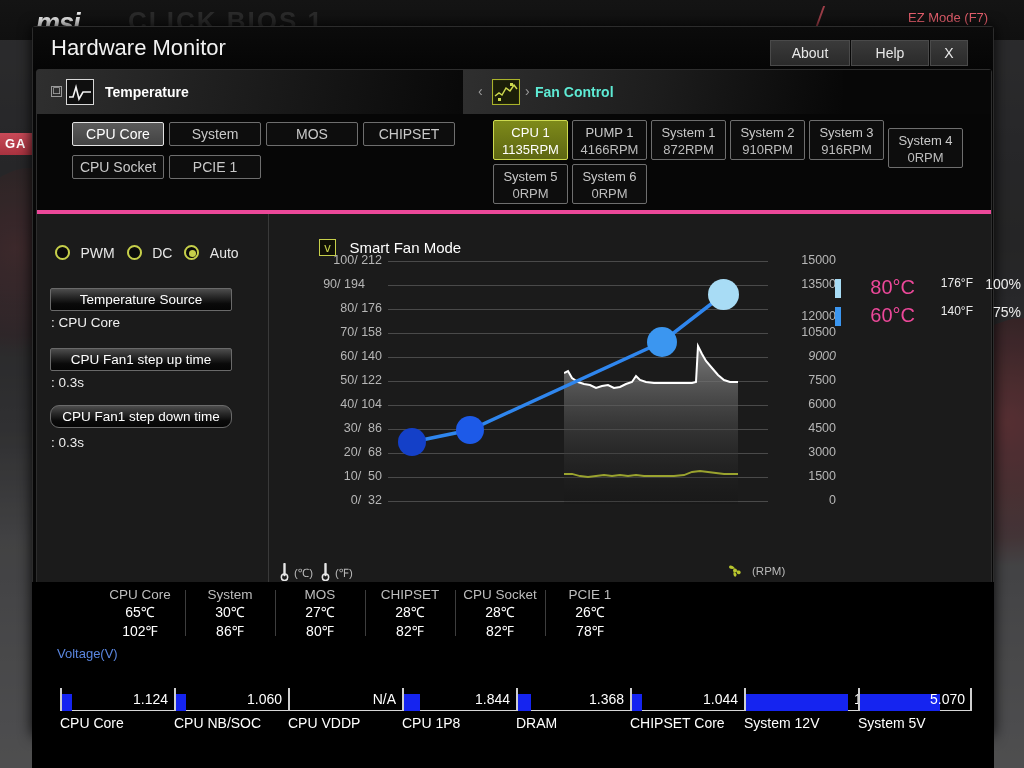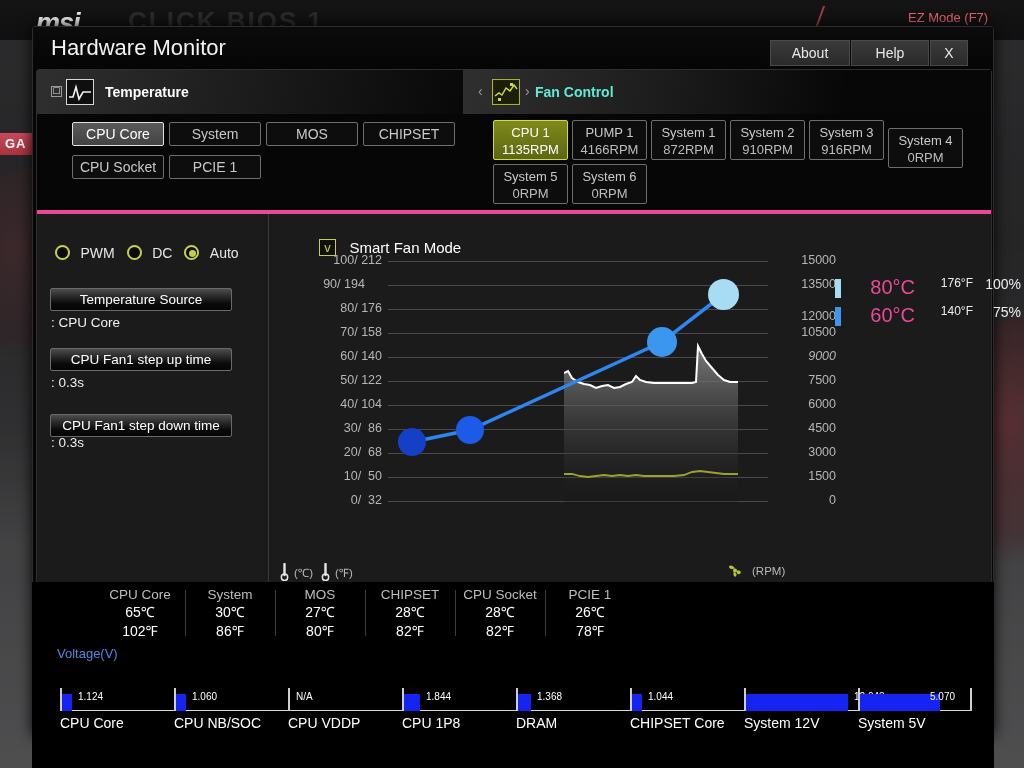--- a/index.html
+++ b/index.html
@@ -169,21 +169,21 @@
     background:linear-gradient(180deg,#4d4d4d 0%,#2a2a2a 35%,#0a0a0a 70%,#050505 100%);
     border:1px solid #6a6a6a;
     color:#ffffff; font-size:13.5px; text-align:center; line-height:21px;
     cursor:pointer; border-radius:2px;
   }
   .setting-val {
     position:absolute; left:14px; color:#f0f0f0; font-size:13.5px;
   }
   #src-btn { top:74px; } #src-val { top:101px; }
   #up-btn { top:134px; } #up-val { top:161px; }
-  #down-btn { top:200px; } #down-val { top:221px; }
+  #down-btn { top:191px;border-radius:9px; } #down-val { top:221px; }
 
   
   #graph-pane { position:absolute; left:233px; top:0; right:0; height:382px; }
   #smartfan-row { position:absolute; left:49px; top:24px; }
   #smartfan-box {
     display:inline-block; width:17px; height:17px; vertical-align:middle;
     border:1px solid #c6cf4a; background:#101006;
     color:#c6cf4a; font-size:13px; line-height:15px; text-align:center;
     cursor:pointer;
   }
@@ -256,21 +256,21 @@
   .ts-f { color:#ffffff; font-size:14px; }
   .ts-div { position:absolute; top:8px; width:1px; height:46px; background:#3d3d3d; }
 
   
   #volt-section { position:absolute; left:32px; top:640px; width:962px; height:128px; background:#000; }
   #volt-title { position:absolute; left:25px; top:6px; color:#5a86e0; font-size:13px; }
   #volt-axis { position:absolute; left:28px; top:70px; width:912px; height:1px; background:#d7d7d7; }
   .vcell { position:absolute; top:48px; }
   .vtick { position:absolute; left:0; top:0; width:2px; height:23px; background:#cfcfcf; }
   .vbar { position:absolute; left:2px; top:6px; height:17px; background:#1524f0; }
-  .vval { position:absolute; top:3px; color:#ffffff; font-size:10px; text-align:left; }
+  .vval { position:absolute; top:3px; color:#ffffff; font-size:14px; text-align:right; }
   .vname { position:absolute; top:27px; color:#ffffff; font-size:14px; }
   #volt-endtick { position:absolute; left:938px; top:48px; width:2px; height:23px; background:#cfcfcf; }
 </style>
 </head>
 <body>
 
 <div id="bios-bg">
   <div id="bg-photo">
     <div class="bg-redblob" id="bg-blob1"></div>
     <div class="bg-redblob" id="bg-blob2"></div>

